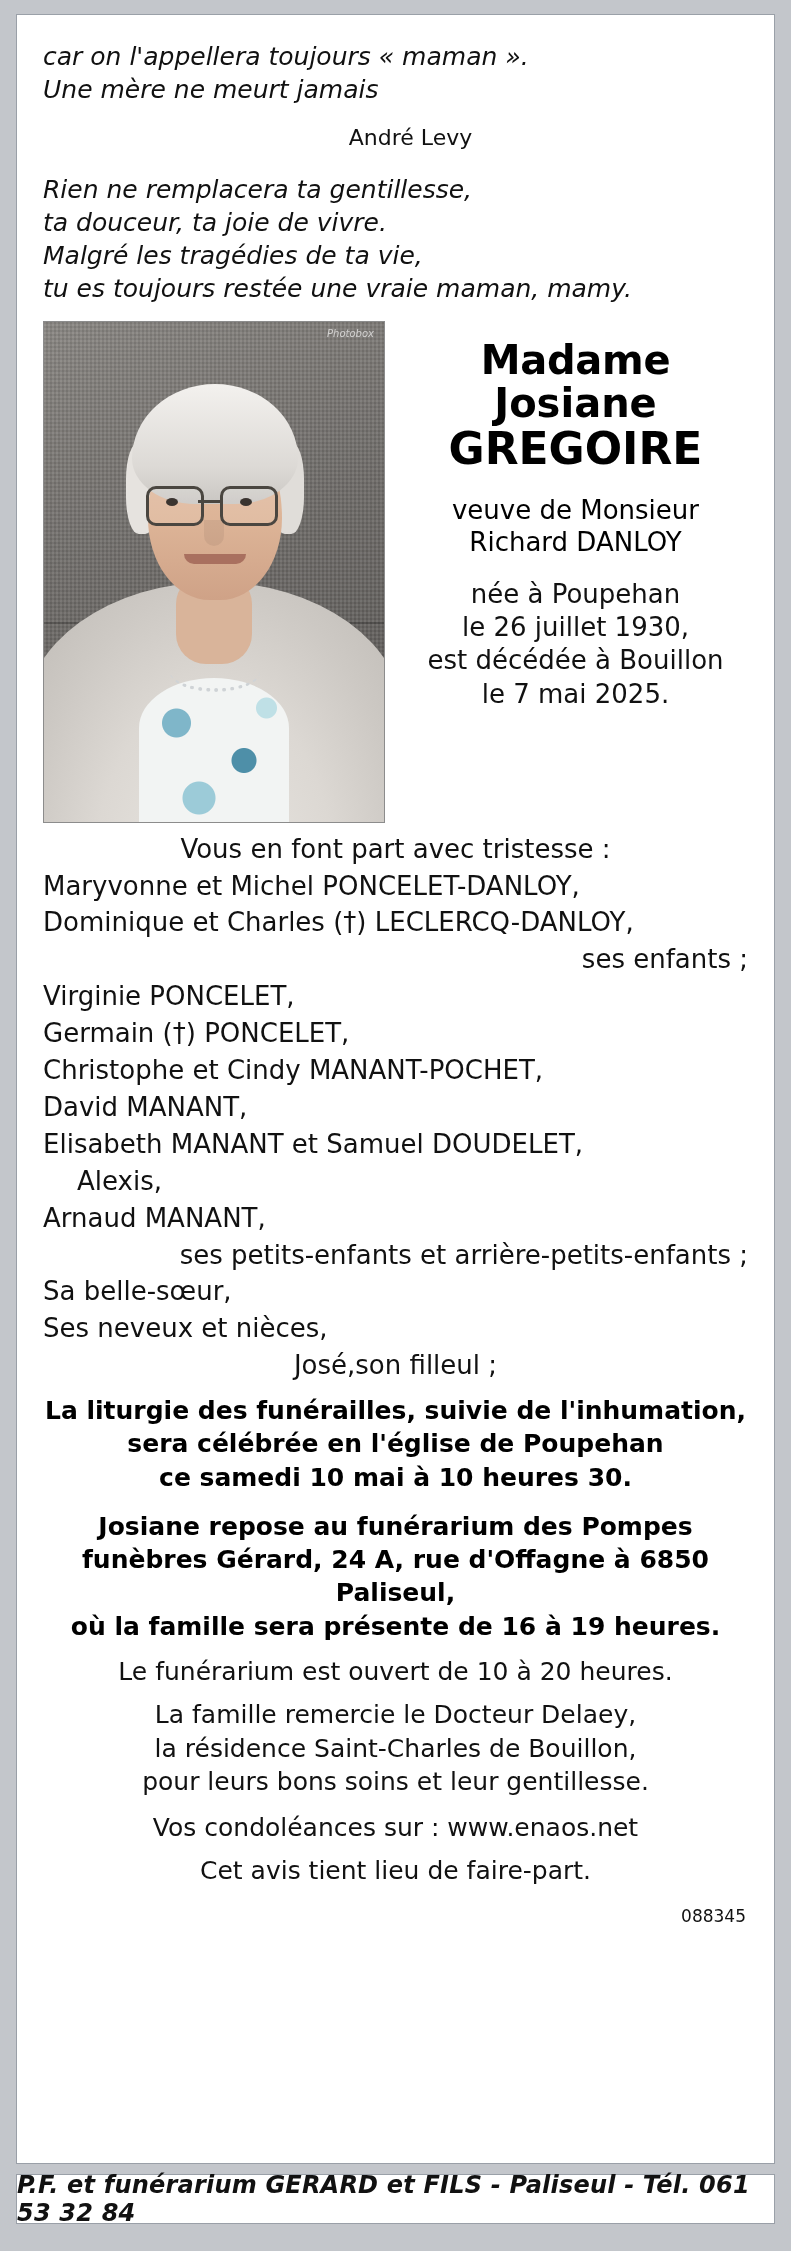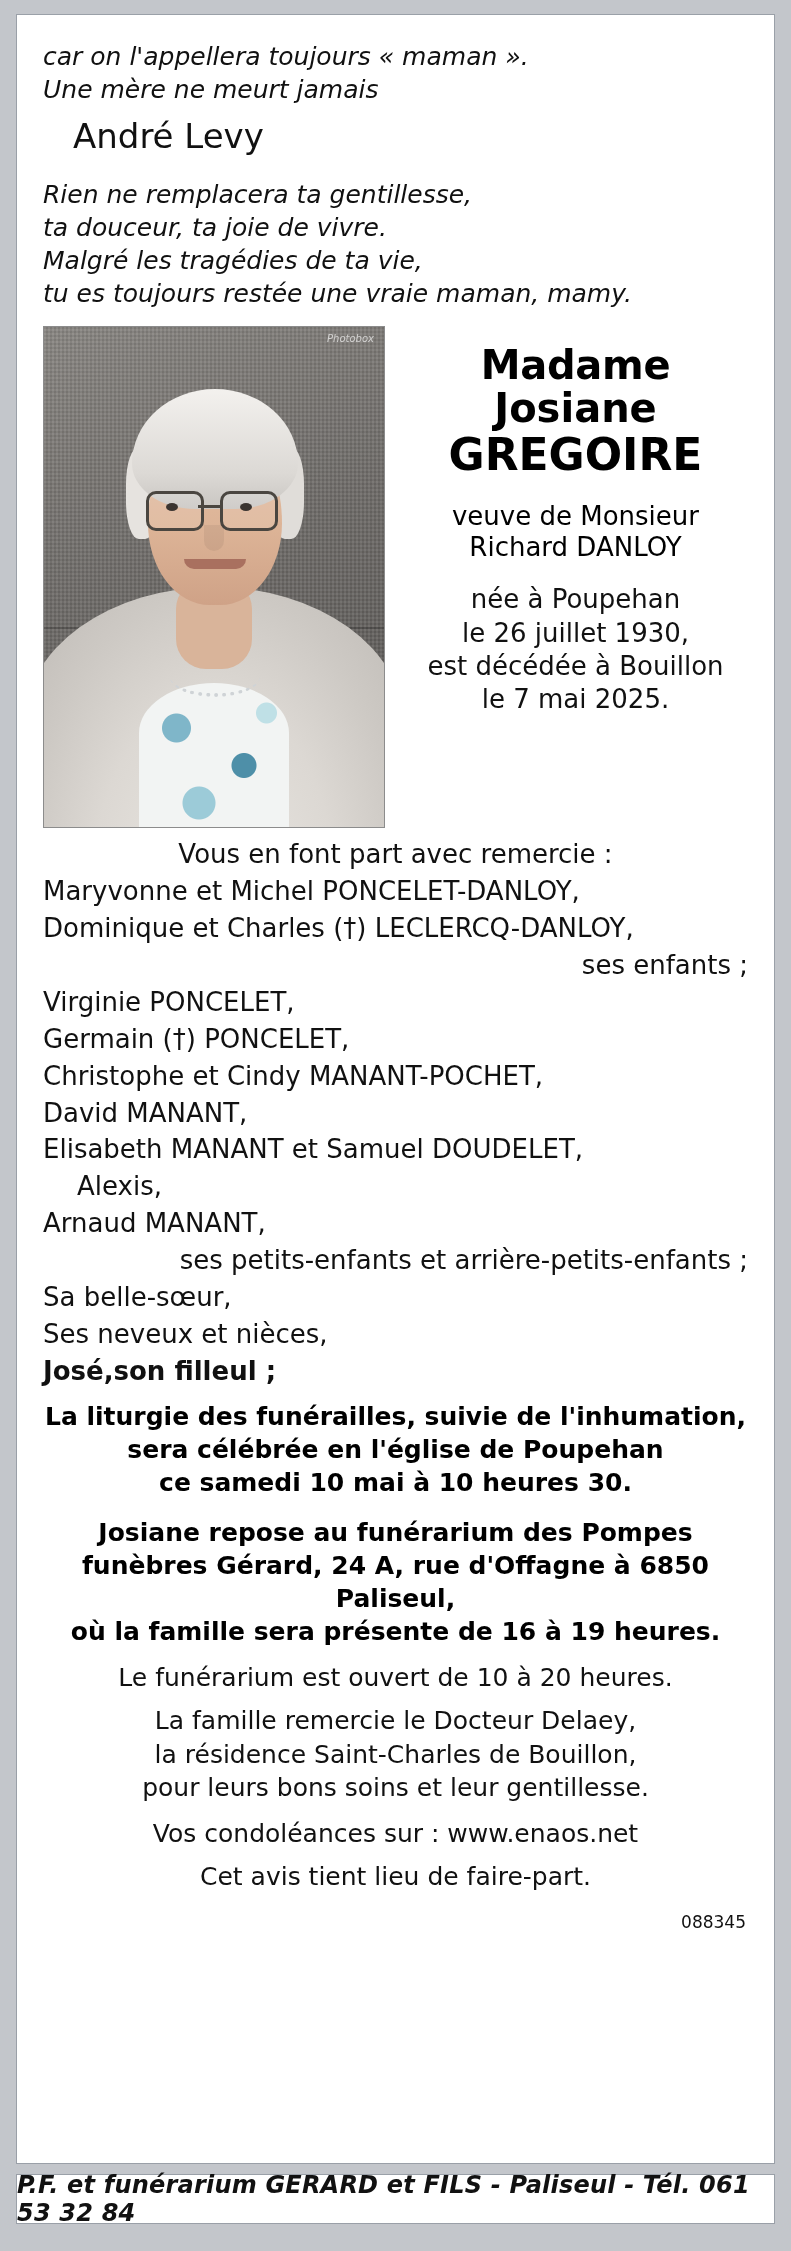--- a/index.html
+++ b/index.html
@@ -34,23 +34,24 @@
   .poem {
     font-style: italic;
     font-size: 25px;
     line-height: 1.30;
     color: #111;
     margin: 0;
   }
   .poem .line { white-space: pre-wrap; }
   .poem-author {
     font-style: normal;
-    font-size: 34px;
+    text-align: center;
+    font-size: 22px;
     padding-left: 30px;
-    margin-top: 8px;
+    margin-top: 18px;
   }
   .poem2 {
     margin-top: 20px;
     font-style: italic;
     font-size: 25px;
     line-height: 1.32;
     color: #111;
   }
 
   
@@ -220,23 +221,22 @@
     font-size: 26px;
     line-height: 1.42;
     color: #111;
     margin-top: 8px;
   }
   .family .center { text-align: center; }
   .family .right { text-align: right; }
   .family .indent { padding-left: 34px; }
   .family .row {
     display: flex;
-    justify-content: flex-start;
+    justify-content: center;
     align-items: baseline;
-    font-weight: bold;
   }
   .family .ctr-right {
     text-align: right;
   }
 
   
   .bold-block {
     font-weight: bold;
     font-size: 25px;
     line-height: 1.33;
@@ -335,21 +335,21 @@
         <div class="birth">
           <div>née à Poupehan</div>
           <div>le 26 juillet 1930,</div>
           <div>est décédée à Bouillon</div>
           <div>le 7 mai 2025.</div>
         </div>
       </div>
     </div>
 
     <div class="family">
-      <div class="center">Vous en font part avec remercie :</div>
+      <div class="center">Vous en font part avec tristesse :</div>
       <div>Maryvonne et Michel PONCELET-DANLOY,</div>
       <div>Dominique et Charles (†) LECLERCQ-DANLOY,</div>
       <div class="right">ses enfants ;</div>
 
       <div>Virginie PONCELET,</div>
       <div>Germain (†) PONCELET,</div>
       <div>Christophe et Cindy MANANT-POCHET,</div>
       <div>David MANANT,</div>
       <div>Elisabeth MANANT et Samuel DOUDELET,</div>
       <div class="indent">Alexis,</div>

